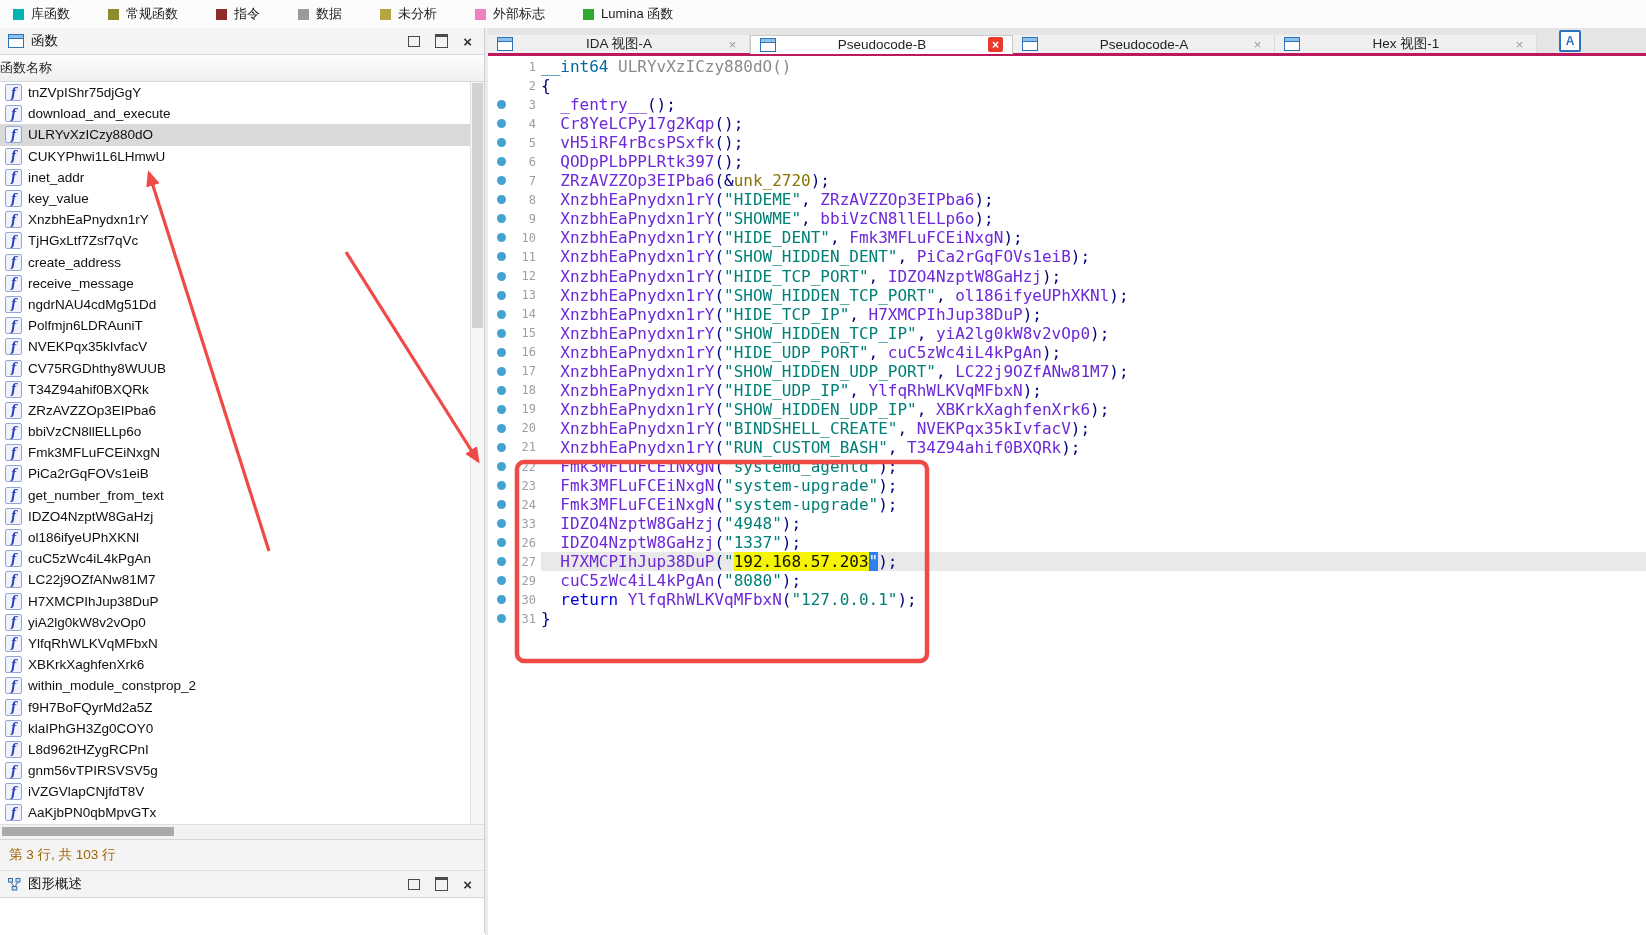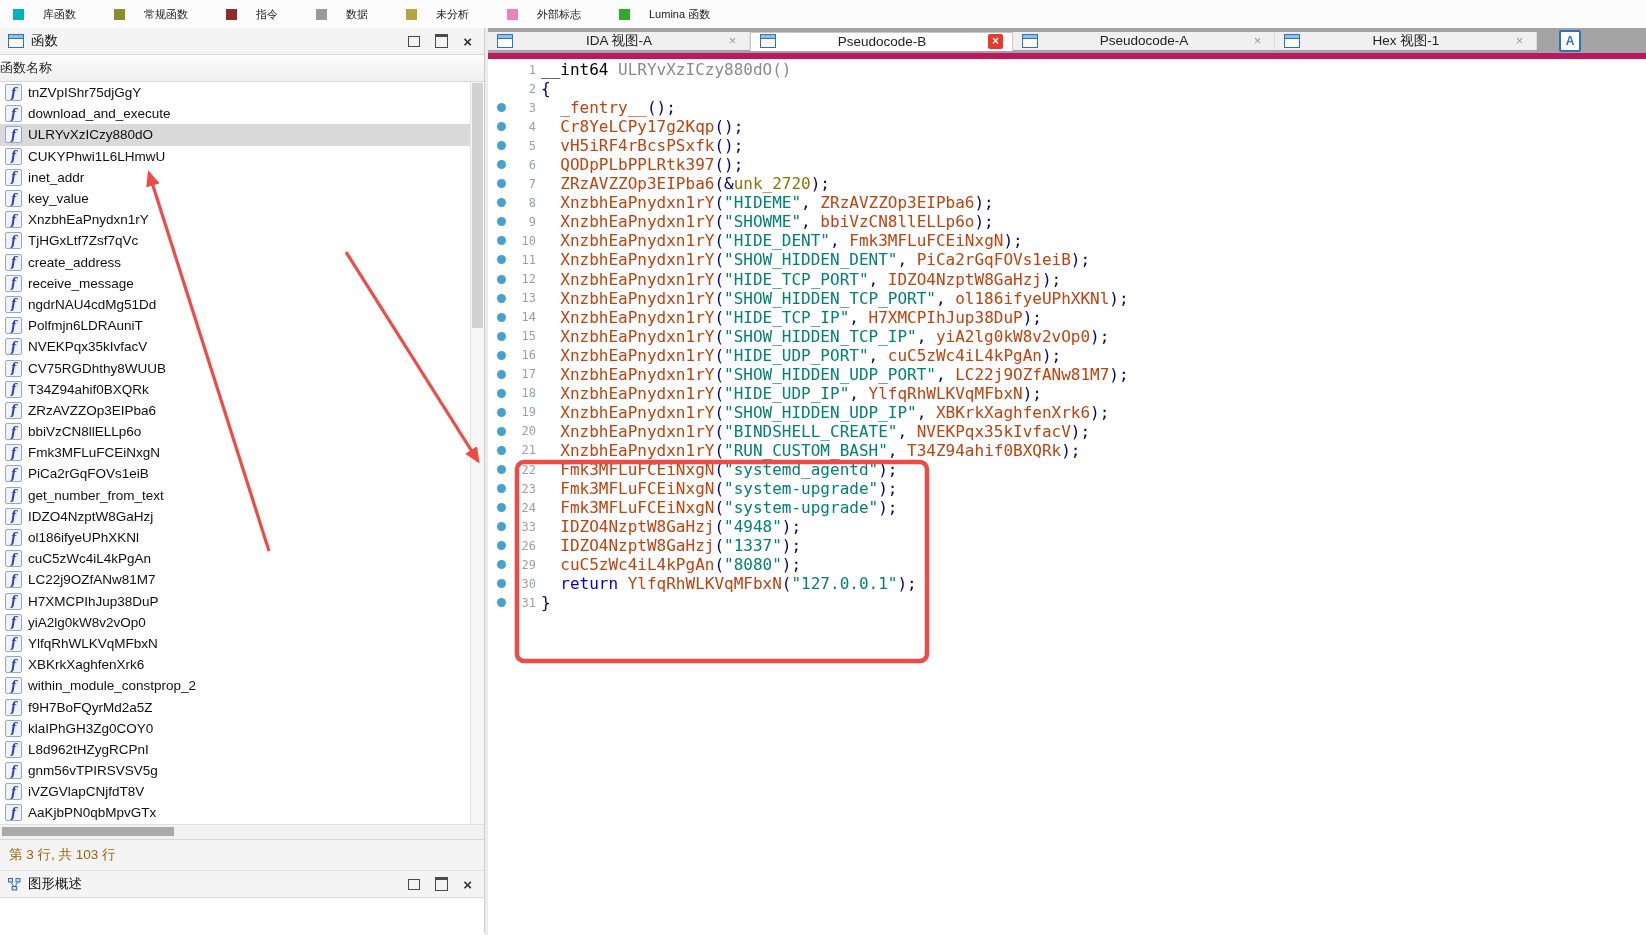--- a/index.html
+++ b/index.html
@@ -2,21 +2,21 @@
 <html><head>
 <meta charset="utf-8">
 <style>
   html,body{margin:0;padding:0}
   body{width:1646px;height:935px;overflow:hidden;position:relative;background:#fff;
        font-family:"Liberation Sans","DejaVu Sans",sans-serif;color:#111}
 
   
   .toolbar{position:absolute;left:0;top:0;width:100%;height:28px;background:#fcfcfc;
            border-bottom:1px solid #e2e2e2;display:flex;align-items:center;padding-left:13px}
-  .legend{display:flex;align-items:center;margin-right:38px;font-size:11px;color:#1a1a1a;gap:19px;white-space:nowrap}
+  .legend{display:flex;align-items:center;margin-right:38px;font-size:13px;color:#1a1a1a;gap:7px;white-space:nowrap}
   .swatch{width:11px;height:11px;display:inline-block}
 
   
   .leftpanel{position:absolute;left:0;top:28px;width:484px;bottom:2px;background:#fff;
              border-right:1px solid #cfcfcf;display:flex;flex-direction:column}
   .wtitle{height:26px;background:#f4f4f4;border-bottom:1px solid #d8d8d8;display:flex;
           align-items:center;padding:0 8px;gap:7px;flex:none}
   .wtitle.top2{border-top:1px solid #e0e0e0}
   .wtext{font-size:13.5px;color:#111}
   .wbtns{margin-left:auto;display:flex;align-items:center;gap:15px;padding-right:4px}
@@ -40,21 +40,21 @@
   .hthumb{position:absolute;left:2px;top:2px;height:9px;width:172px;background:#a9a9a9}
   .status{height:30px;flex:none;background:#f4f4f4;border-top:1px solid #d6d6d6;display:flex;
           align-items:center;padding-left:9px;font-size:13.5px;color:#a16207}
   .graphbody{flex:1;background:#fff}
 
   
   .vsplit{position:absolute;left:485px;top:28px;width:3px;bottom:0;background:#ececec}
 
   
   .main{position:absolute;left:488px;top:28px;right:0;bottom:0;display:flex;flex-direction:column}
-  .tabbar{height:25px;flex:none;background:#a3a3a3;border-bottom:6px solid #be185d;display:flex;align-items:center}
+  .tabbar{height:25px;flex:none;background:#e5e5e5;border-bottom:3px solid #be185d;display:flex;align-items:flex-end}
   .tabstrip{display:flex;align-items:stretch}
   .tab{width:243px;flex:none;display:flex;align-items:center;padding:0 9px;gap:6px;font-size:13.5px;
        color:#222;border-right:1px solid #dcdcdc;background:#f0f0f0;cursor:default}
   .tab.active{background:#fff;border:1px solid #c9c9c9;border-bottom:1px solid #fff;margin-bottom:-1px;z-index:2}
   .tlabel{flex:1;text-align:center;white-space:nowrap;overflow:hidden}
   .tabicon{flex:none;width:14px;height:12px;border:1px solid #2d72bd;background:#fff;position:relative;display:inline-block}
   .tabicon::before{content:"";position:absolute;left:0;top:0;right:0;height:3px;background:#8ec1ea;border-bottom:1px solid #2d72bd}
   .tclose{flex:none;width:15px;height:15px;display:flex;align-items:center;justify-content:center;
           font-size:13px;color:#9a9a9a;line-height:1}
   .tclose.red{background:#e8392b;color:#fff;border-radius:2px;font-weight:bold;font-size:12px}
@@ -64,24 +64,24 @@
 
   
   .codewrap{flex:1;background:#fff;overflow:hidden;padding-top:1px;
             font-family:"DejaVu Sans Mono","Liberation Mono",monospace}
   .cl{height:19.05px;display:flex;align-items:center}
   .gut{flex:none;width:26px;display:flex;justify-content:center;align-items:center}
   .dot{width:9px;height:9px;border-radius:50%;background:#44a2d2}
   .lnum{flex:none;width:22px;text-align:right;font-size:12px;color:#9aa0a6}
   .ltext{flex:1;white-space:pre;font-size:16px;line-height:19px;margin-left:5px}
   .cl.cur .ltext{background:#e9e9e9}
-  .seg-ty{color:#000000}
+  .seg-ty{color:#0369a1}
   .seg-gy{color:#8a8a8a}
   .seg-p{color:#000080}
-  .seg-c{color:#c2410c}
+  .seg-c{color:#6d28d9}
   .seg-k{color:#0000e0}
   .seg-s{color:#008077}
   .seg-u{color:#8a7400}
   .seg-hl{background:#f5f500;color:#101000}
   .seg-caret{background:#2f7ff0;color:#fff}
 
   
   .overlay{position:absolute;left:0;top:0;z-index:40;pointer-events:none}
 </style>
 </head>
@@ -501,20 +501,27 @@
         <span class="lnum">33</span>
         <span class="ltext"><span class="seg-c">  IDZO4NzptW8GaHzj</span><span class="seg-p">(</span><span class="seg-s">"4948"</span><span class="seg-p">);</span></span>
       </div>
       <div class="cl">
         <span class="gut">
           <span class="dot"></span>
         </span>
         <span class="lnum">26</span>
         <span class="ltext"><span class="seg-c">  IDZO4NzptW8GaHzj</span><span class="seg-p">(</span><span class="seg-s">"1337"</span><span class="seg-p">);</span></span>
       </div>
+      <div class="cl cur">
+        <span class="gut">
+          <span class="dot"></span>
+        </span>
+        <span class="lnum">27</span>
+        <span class="ltext"><span class="seg-c">  H7XMCPIhJup38DuP</span><span class="seg-p">(</span><span class="seg-s">"</span><span class="seg-hl">192.168.57.203</span><span class="seg-caret">"</span><span class="seg-p">);</span></span>
+      </div>
       <div class="cl">
         <span class="gut">
           <span class="dot"></span>
         </span>
         <span class="lnum">29</span>
         <span class="ltext"><span class="seg-c">  cuC5zWc4iL4kPgAn</span><span class="seg-p">(</span><span class="seg-s">"8080"</span><span class="seg-p">);</span></span>
       </div>
       <div class="cl">
         <span class="gut">
           <span class="dot"></span>

